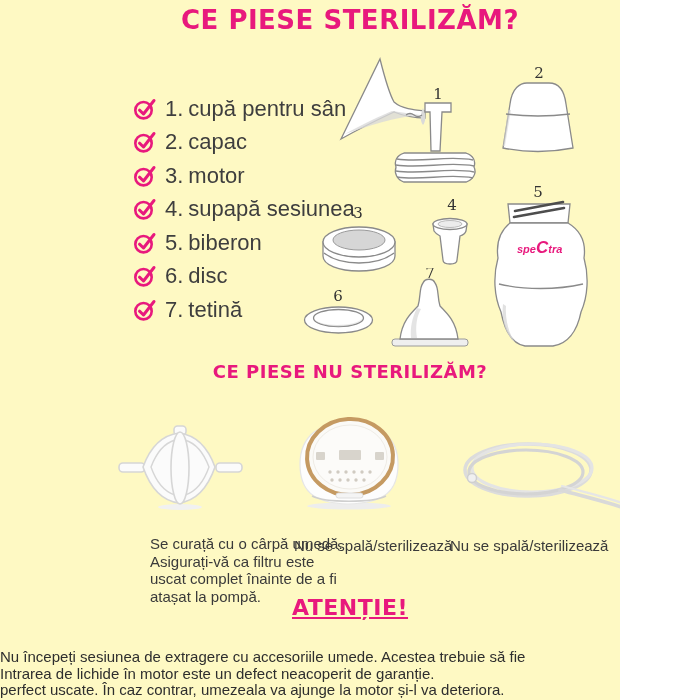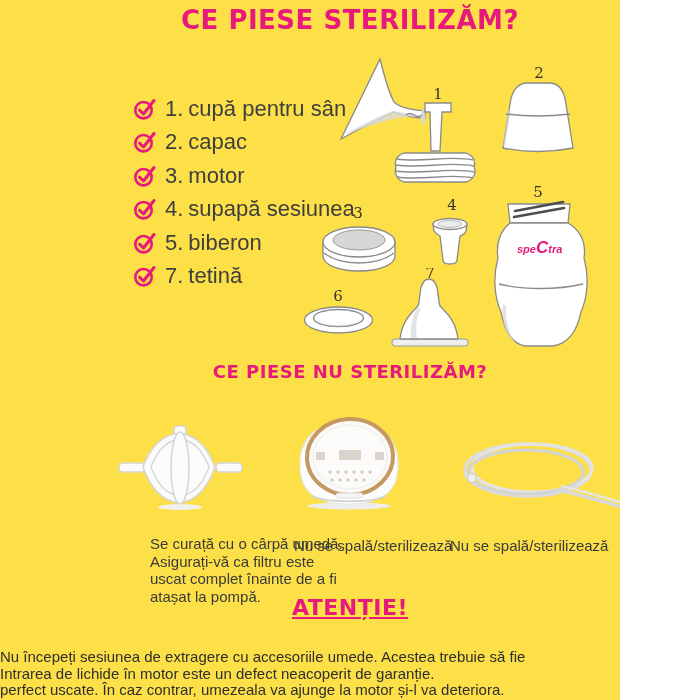--- a/index.html
+++ b/index.html
@@ -1,19 +1,19 @@
 <!DOCTYPE html>
 <html style="--pink: #e8197d; --text: #3c3c3c; --line: #8a8a8a; --gold: #c59a62;"><head>
 <meta charset="utf-8">
 <style>
   :root{
     --pink:#e8197d; --text:#3c3c3c; --line:#8a8a8a; --gold:#c59a62;
   }
   html,body{margin:0;padding:0;background:#fff;}
-  .page{position:relative;width:620px;height:700px;background:#fde047;overflow:hidden;
+  .page{position:relative;width:620px;height:700px;background:#fef9c3;overflow:hidden;
         font-family:"Liberation Sans",sans-serif;color:var(--text);}
   .title{position:absolute;left:0;width:700px;text-align:center;color:var(--pink);
          font-family:"DejaVu Sans",sans-serif;font-weight:bold;letter-spacing:.5px;}
   .t1{top:5px;font-size:26px;}
   .t2{top:361px;font-size:18px;}
   .t3{top:595px;font-size:22px;text-decoration:underline;}
   .checklist{position:absolute;left:133px;top:92px;}
   .check-item{height:33.5px;display:flex;align-items:center;}
   .check-icon{width:24px;height:24px;margin-right:8px;color:var(--pink);flex:0 0 auto;}
   .check-text{font-size:22px;color:#3e3e3e;white-space:nowrap;}
@@ -74,20 +74,27 @@
           <circle cx="10.5" cy="13.2" r="8.2" fill="none" stroke="currentColor" stroke-width="2.6"></circle>
           <path d="M6.5 13.2 L10.5 17 L21 3.5" fill="none" stroke="currentColor" stroke-width="3" stroke-linecap="round" stroke-linejoin="round"></path>
         </svg>
       <span class="check-text"><span class="check-num">5.</span><span>biberon</span></span>
     </div>
     <div class="check-item">
       <svg class="check-icon" viewBox="0 0 24 24">
           <circle cx="10.5" cy="13.2" r="8.2" fill="none" stroke="currentColor" stroke-width="2.6"></circle>
           <path d="M6.5 13.2 L10.5 17 L21 3.5" fill="none" stroke="currentColor" stroke-width="3" stroke-linecap="round" stroke-linejoin="round"></path>
         </svg>
+      <span class="check-text"><span class="check-num">6.</span><span>disc</span></span>
+    </div>
+    <div class="check-item">
+      <svg class="check-icon" viewBox="0 0 24 24">
+          <circle cx="10.5" cy="13.2" r="8.2" fill="none" stroke="currentColor" stroke-width="2.6"></circle>
+          <path d="M6.5 13.2 L10.5 17 L21 3.5" fill="none" stroke="currentColor" stroke-width="3" stroke-linecap="round" stroke-linejoin="round"></path>
+        </svg>
       <span class="check-text"><span class="check-num">7.</span><span>tetină</span></span>
     </div>
   </div>
 
   <div class="part" style="left:330px;top:55px;">
     <svg width="150" height="130" viewBox="0 0 150 130">
       <path class="lineart" d="M11,84 L50,4 C55,24 59,38 64,47 C72,54 84,55 95,56 L95,63 C86,63 74,61 64,57 C47,65 27,75 11,84 Z"></path>
       <path class="shade" opacity="0.8" d="M15,79 C35,68 50,61 62,56 L90,60 C65,62 38,71 15,79 Z"></path>
       <path class="shade" d="M93,53 C96,60 96,66 93,70 C90,66 90,60 93,53 Z"></path>
       <path class="lineart-nofill" d="M76,60 q4,-3 8,0 q4,3 8,0" stroke-width="1"></path>

